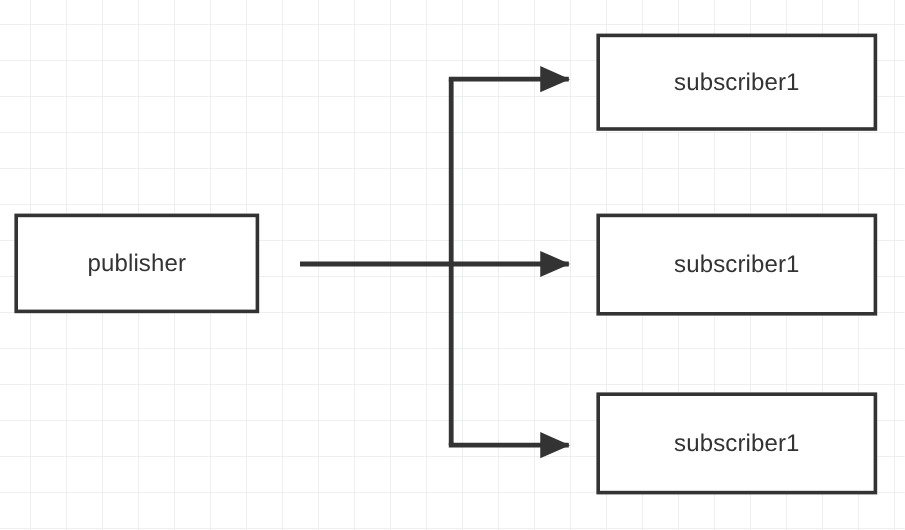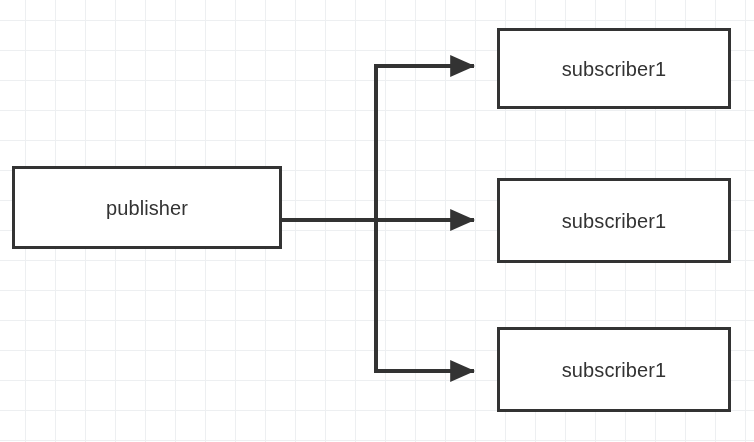--- a/index.html
+++ b/index.html
@@ -60,21 +60,21 @@
 
     <path d="M 250 220 L 474 220" fill="none" stroke="#333333" stroke-width="4" marker-end="url(#arrow-head)"></path>
 
     <path d="M 376 66 L 376 371" fill="none" stroke="#333333" stroke-width="4" stroke-linecap="butt"></path>
 
     <path d="M 374 66 L 474 66" fill="none" stroke="#333333" stroke-width="4" marker-end="url(#arrow-head)"></path>
 
     <path d="M 374 371 L 474 371" fill="none" stroke="#333333" stroke-width="4" marker-end="url(#arrow-head)"></path>
   </svg>
 
-  <div class="node" style="left:12px; top:166px; width:270px; height:83px;">
+  <div class="node" style="left:12px; top:178px; width:204px; height:83px;">
     <span class="node-label">publisher</span>
   </div>
 
   <div class="node" style="left:497px; top:28px; width:234px; height:81px;">
     <span class="node-label">subscriber1</span>
   </div>
 
   <div class="node" style="left:497px; top:178px; width:234px; height:85px;">
     <span class="node-label">subscriber1</span>
   </div>

